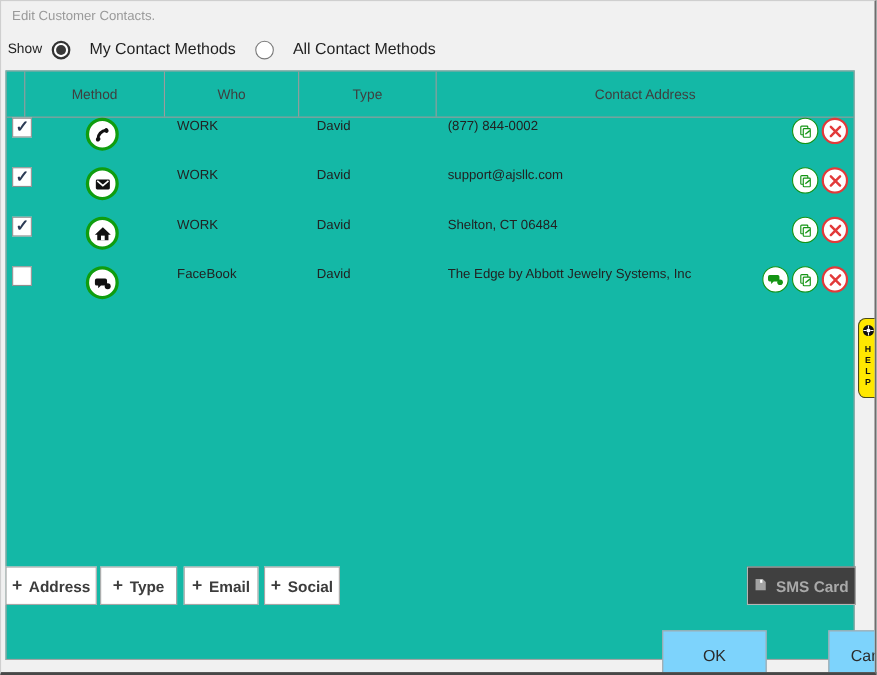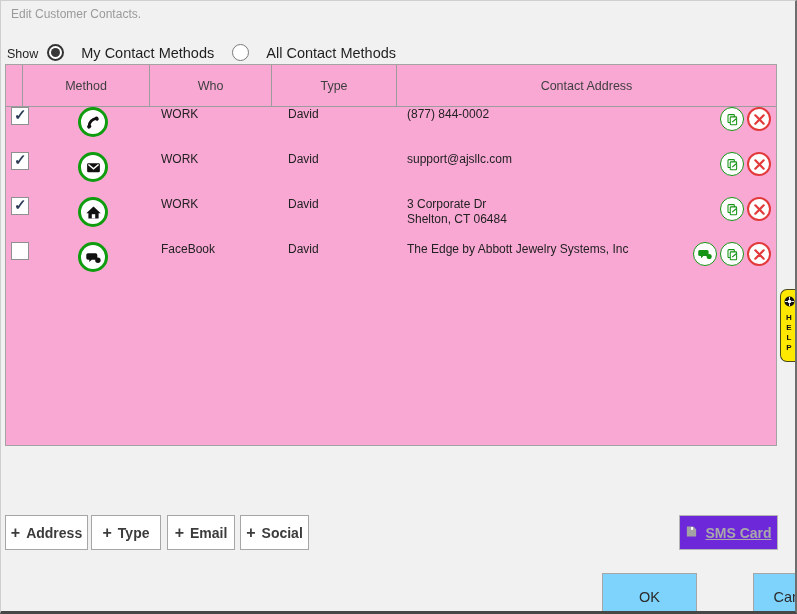--- a/index.html
+++ b/index.html
@@ -10,31 +10,31 @@
     position:relative; width:797px; height:614px;
     background:#f1f1f1; overflow:hidden;
     border:1px solid #cfcfcf;
     border-right:2px solid #6e6e6e;
     border-bottom:3px solid #474747;
   }
 
   .title { position:absolute; left:10px; top:6px; font-size:12px; color:#9a9a9a; }
 
   
-  .filter { position:absolute; left:6px; top:36px; height:24px; display:flex; align-items:flex-end; }
+  .filter { position:absolute; left:6px; top:36px; height:24px; display:flex; align-items:flex-start; }
   .filter-label { font-size:12.5px; color:#1f1f1f; margin-right:9px; }
   .radio { width:17px; height:17px; border-radius:50%; background:#fff; border:1px solid #7a7a7a;
            display:flex; align-items:center; justify-content:center; flex:0 0 auto; }
   .radio.selected { border:2px solid #333; }
   .radio.selected::after { content:""; width:9px; height:9px; border-radius:50%; background:#383838; }
   .radio-label { font-size:14.5px; color:#1f1f1f; margin:0 18px 0 17px; }
 
   
-  .table { position:absolute; left:4px; top:63px; width:772px; height:382px;
-           background:#f9a8d4; border:1px solid #a3a3a3; }
+  .table { position:absolute; left:4px; top:63px; width:772px; height:536px;
+           background:#14b8a6; border:1px solid #a3a3a3; }
   .thead { display:flex; height:42px; border-bottom:1px solid #9c9c9c; }
   .th { border-right:1px solid #9c9c9c; display:flex; align-items:center; justify-content:center;
         font-size:12.5px; color:#3f3f3f; }
   .th-check { width:17px; }
   .th-method { width:127px; }
   .th-type { width:125px; }
   .th-who { width:122px; }
   .th-address { flex:1; border-right:none; }
 
   .trow { display:flex; height:45px; align-items:flex-start; }
@@ -62,23 +62,23 @@
   .btn { position:absolute; top:514px; height:35px; background:#fff; border:1px solid #a6a6a6;
          display:flex; align-items:center; justify-content:center; font-size:14px; font-weight:bold;
          color:#3c3c3c; cursor:pointer; }
   .plus { font-size:16px; font-weight:bold; margin-right:6px; color:#3c3c3c; }
   #btn-address { left:4px; width:83px; }
   #btn-phone { left:90px; width:70px; }
   #btn-email { left:166px; width:68px; }
   #btn-social { left:239px; width:69px; }
 
   .btn-sms { position:absolute; top:514px; left:678px; width:99px; height:35px;
-             background:#6d28d9; border:1px solid #b5b5b5; color:#a9a9a9;
+             background:#404040; border:1px solid #b5b5b5; color:#a9a9a9;
              display:flex; align-items:center; justify-content:center; gap:7px;
-             font-size:14px; font-weight:bold;text-decoration:underline; }
+             font-size:14px; font-weight:bold; }
 
   .btn-dialog { position:absolute; top:572px; height:47px; background:#7dd3fc; border:1px solid #a6a6a6;
                 display:flex; align-items:center; justify-content:center; font-size:14.5px;
                 color:#2b2b2b; cursor:pointer; }
   #btn-ok { left:601px; width:95px; }
   #btn-cancel { left:704px; width:86px;margin-left:48px; }
 
   
   .help-tab { position:absolute; left:779px; top:288px; width:17px; height:73px;
               background:#ffe800; border:1px solid #4a4a1a; border-right:none;
@@ -188,21 +188,20 @@
         <span class="micon">
           <svg width="17" height="17" viewBox="0 0 20 20">
             <path d="M10 3 L18.5 11 L16 11 L16 17 L4 17 L4 11 L1.5 11 Z" fill="#111"></path>
             <rect x="8" y="12" width="4" height="5" fill="#fff"></rect>
           </svg>
         </span>
       </div>
       <div class="c-type">WORK</div>
       <div class="c-who">David</div>
       <div class="c-address">
-        <div>3 Corporate Dr</div>
         <div>Shelton, CT 06484</div>
       </div>
       <div class="c-actions">
         <span class="aicon green">
           <svg width="15" height="15" viewBox="0 0 20 20">
             <rect x="4" y="3.5" width="8.5" height="10.5" rx="1" fill="#fff" stroke="#149414" stroke-width="1.4"></rect>
             <rect x="7" y="6.5" width="8.5" height="10.5" rx="1" fill="#fff" stroke="#149414" stroke-width="1.4"></rect>
             <path d="M9.5 13.5 l5.5 -4.5" stroke="#149414" stroke-width="1.6"></path>
           </svg>
         </span>

